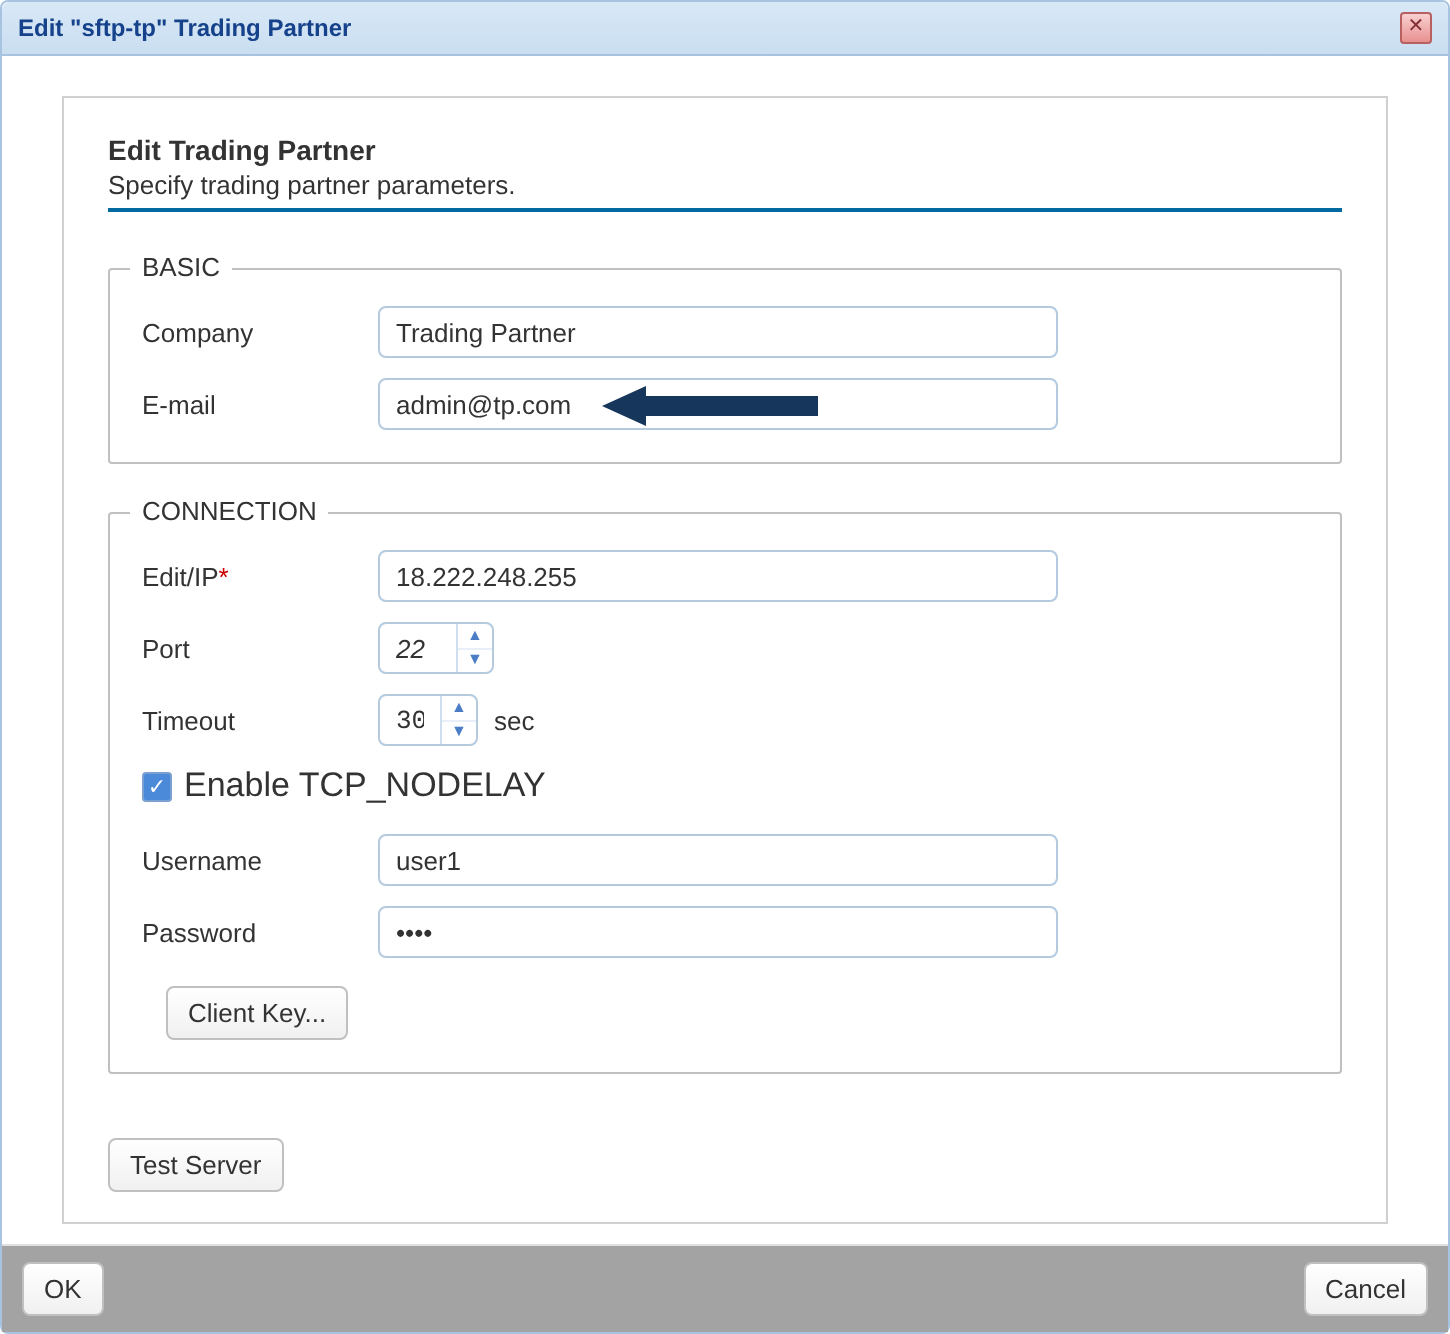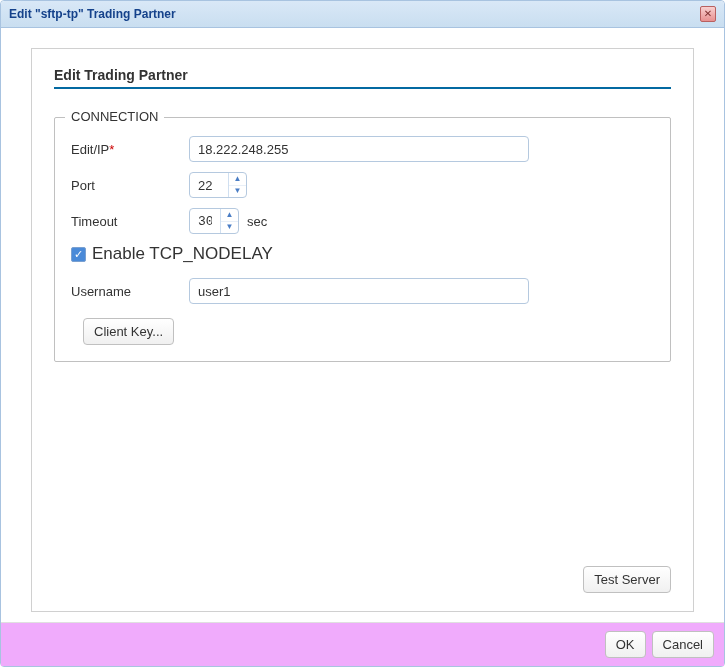--- a/index.html
+++ b/index.html
@@ -122,21 +122,21 @@
     }
     .spinner-input {
       border: none;
       outline: none;
       padding: 2px 8px;
       font-size: 13px;
       color: #333;
       height: 100%;
       background: transparent;
     }
-    .spinner-port { width: 38px; }
+    .spinner-port { width: 38px; font-style: italic; }
     .spinner-timeout { width: 30px; font-family: Liberation Mono, monospace; }
     .spinner-btns {
       display: flex;
       flex-direction: column;
       border-left: 1px solid #d0dff0;
       width: 18px;
       height: 100%;
     }
     .spinner-btn {
       flex: 1;
@@ -183,31 +183,31 @@
       border-radius: 4px;
       background: linear-gradient(to bottom, #ffffff, #f0f0f0);
       padding: 5px 10px;
       font-size: 13px;
       color: #333;
       cursor: pointer;
     }
     .client-key-row { margin-top: 14px; margin-left: 12px; }
     .test-row {
       display: flex;
-      justify-content: flex-end;
+      justify-content: flex-start;
       margin-top: auto;
       padding-top: 8px;
     }
     .dialog-footer {
       border-top: 1px solid #e0e0e0;
       padding: 8px 10px;
       display: flex;
-      justify-content: flex-end;
+      justify-content: space-between;
       gap: 6px;
-      background: #f0abfc;
+      background: #a3a3a3;
     }
     .arrow-annot {
       position: absolute;
       pointer-events: none;
     }
     .arrow-svg { display: block; }
   </style>
 </head>
 <body>
 
@@ -217,22 +217,41 @@
     <div class="close-btn">
       <span>✕</span>
     </div>
   </div>
 
   <div class="dialog-body">
     <div class="content-panel">
 
       <div class="section-head">
         <div class="section-head-title">Edit Trading Partner</div>
+        <div class="section-head-sub">Specify trading partner parameters.</div>
       </div>
 
+      <div class="fieldset" style="position:relative;">
+        <div class="fieldset-legend">BASIC</div>
+
+        <div class="form-row">
+          <div class="form-label">Company</div>
+          <input class="text-input" type="text" value="Trading Partner" style="">
+        </div>
+
+        <div class="form-row" style="position:relative;">
+          <div class="form-label">E-mail</div>
+          <input class="text-input" type="text" value="admin@tp.com" style="">
+          <div class="arrow-annot" style="left:230px; top:3px;">
+            <svg class="arrow-svg" width="110" height="22" viewBox="0 0 110 22">
+              <polygon points="0,11 22,1 22,6 108,6 108,16 22,16 22,21" fill="#16365c"></polygon>
+            </svg>
+          </div>
+        </div>
+      </div>
 
       <div class="fieldset">
         <div class="fieldset-legend">CONNECTION</div>
 
         <div class="form-row">
           <div class="form-label"><span>Edit/IP</span><span class="req">*</span></div>
           <input class="text-input" type="text" value="18.222.248.255" style="">
         </div>
 
         <div class="form-row">
@@ -271,20 +290,24 @@
             <span>✓</span>
           </div>
           <span class="check-label">Enable TCP_NODELAY</span>
         </div>
 
         <div class="form-row">
           <div class="form-label">Username</div>
           <input class="text-input" type="text" value="user1" style="">
         </div>
 
+        <div class="form-row">
+          <div class="form-label">Password</div>
+          <input class="text-input" type="text" value="••••" style="">
+        </div>
 
         <div class="client-key-row">
           <button class="btn">Client Key...</button>
         </div>
       </div>
 
       <div class="test-row">
         <button class="btn">Test Server</button>
       </div>
 

